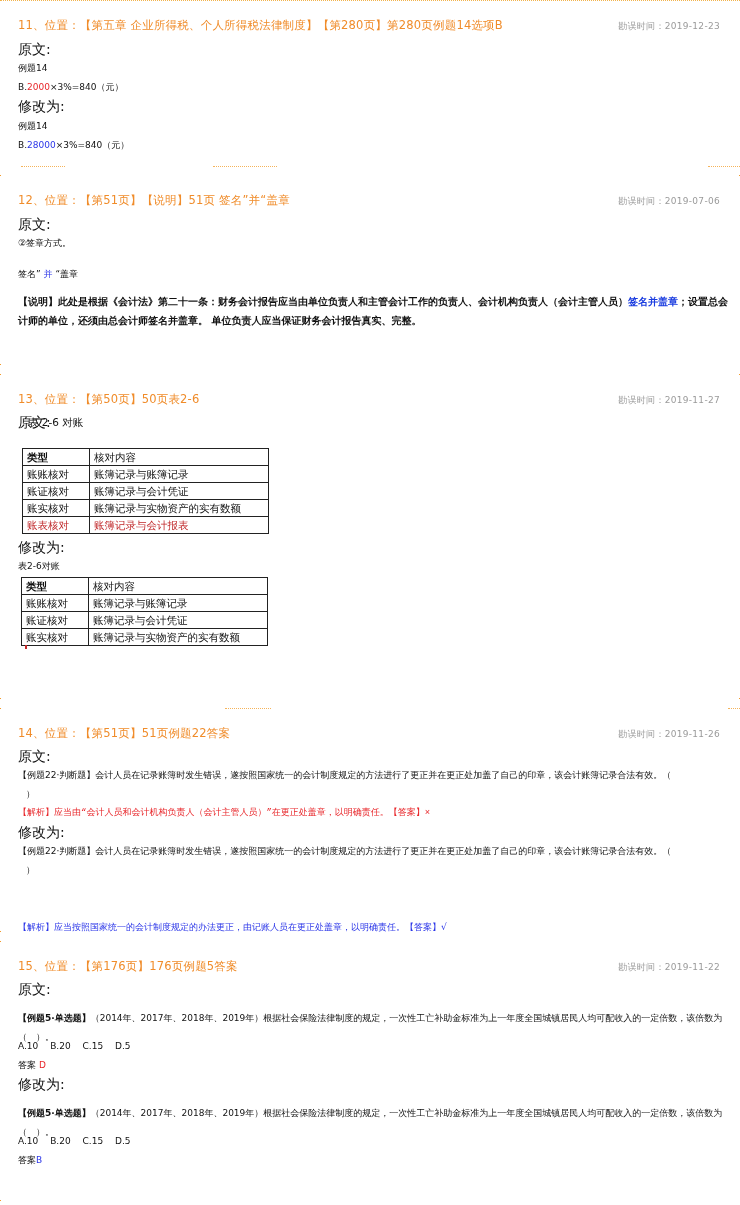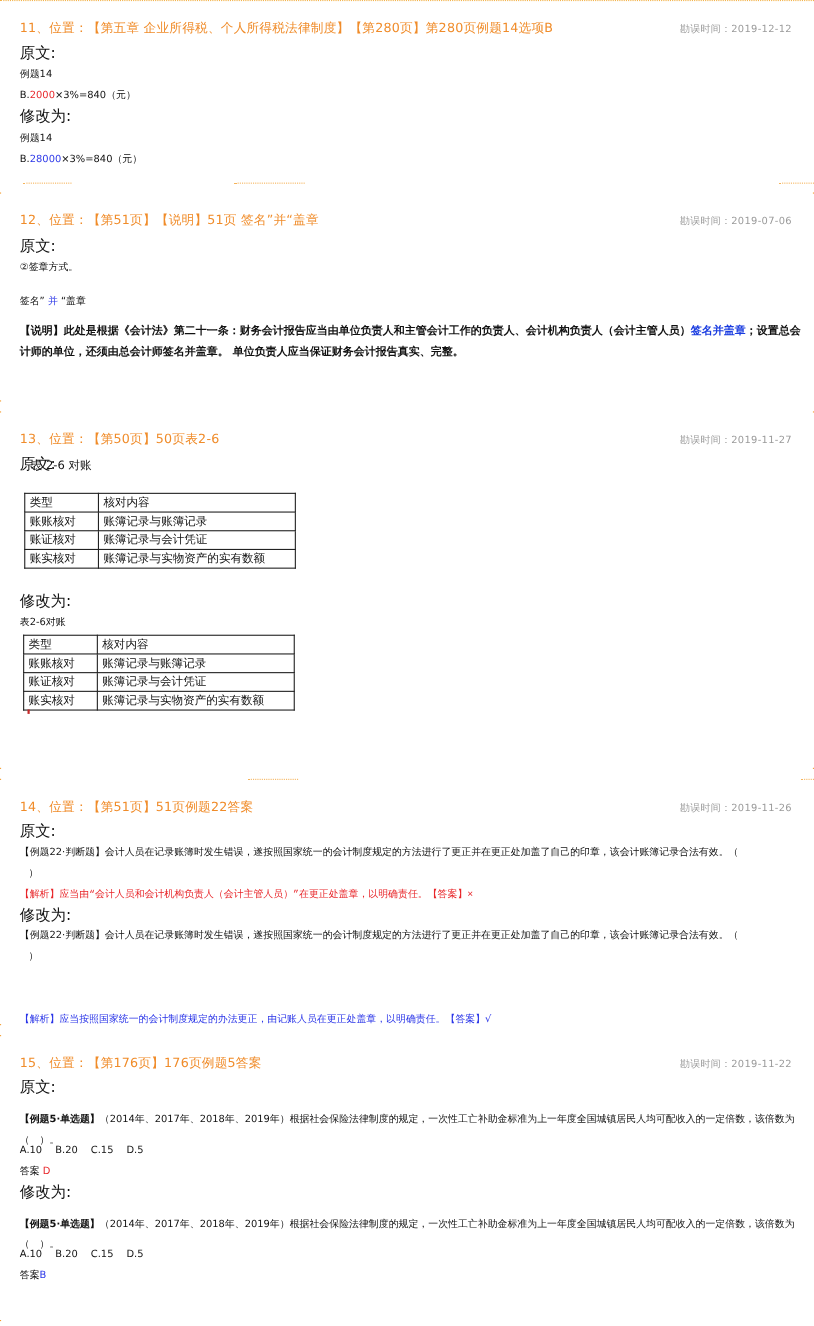--- a/index.html
+++ b/index.html
@@ -18,33 +18,33 @@
   .label { font-size: 14px; color: #111; }
   .red { color: #e8262a; }
   .blue { color: #2a35e8; }
   .darkred { color: #c0282a; }
   .bold { font-weight: bold; }
   .para { position: absolute; left: 18px; width: 712px; font-size: 10px; font-weight: bold; line-height: 19px; color: #111; }
   .para .blue { color: #1a3ce0; }
   .wrap { position: absolute; left: 18px; width: 712px; font-size: 9px; line-height: 19px; color: #111; margin-top: 12px; }
   table.kd { position: absolute; border-collapse: collapse; font-size: 10.5px; color: #111; }
   table.kd td { border: 1px solid #222; padding: 0 4px; height: 16px; line-height: 16px; white-space: nowrap; }
-  table.kd td.c1 { width: 58px; }
+  table.kd td.c1 { width: 58px; font-weight: bold; }
   table.kd td.c2 { width: 170px; }
   .tcap { position: absolute; font-size: 10.5px; color: #111; }
   .cursor-mark { position: absolute; width: 2px; height: 4px; background: #c62828; }
 </style>
 </head>
 <body>
 
 <div class="top-border"></div>
 
 <div class="entry" style="top:18px;">
   <div class="head">11、位置：【第五章 企业所得税、个人所得税法律制度】【第280页】第280页例题14选项B</div>
-  <div class="date">勘误时间：2019-12-12</div>
+  <div class="date">勘误时间：2019-12-23</div>
   <div class="line label" style="top:25px;">原文:</div>
   <div class="line" style="top:44px;">例题14</div>
   <div class="line" style="top:63px;">
     <span>B.</span><span class="red">2000</span><span>×3%=840（元）</span>
   </div>
   <div class="line label" style="top:82px;">修改为:</div>
   <div class="line" style="top:102px;">例题14</div>
   <div class="line" style="top:121px;">
     <span>B.</span><span class="blue">28000</span><span>×3%=840（元）</span>
   </div>
@@ -90,20 +90,24 @@
       <td>账账核对</td>
       <td>账簿记录与账簿记录</td>
     </tr>
     <tr>
       <td>账证核对</td>
       <td>账簿记录与会计凭证</td>
     </tr>
     <tr>
       <td>账实核对</td>
       <td>账簿记录与实物资产的实有数额</td>
+    </tr>
+    <tr>
+      <td class="darkred">账表核对</td>
+      <td class="darkred">账簿记录与会计报表</td>
     </tr>
   </tbody>
     </table>
   <div class="line label" style="top:149px;">修改为:</div>
   <div class="line" style="top:168px;">表2-6对账</div>
   <table class="kd" style="left:21px; top:185px;">
     <tbody>
         <tr>
       <td class="c1">类型</td>
       <td class="c2">核对内容</td>

